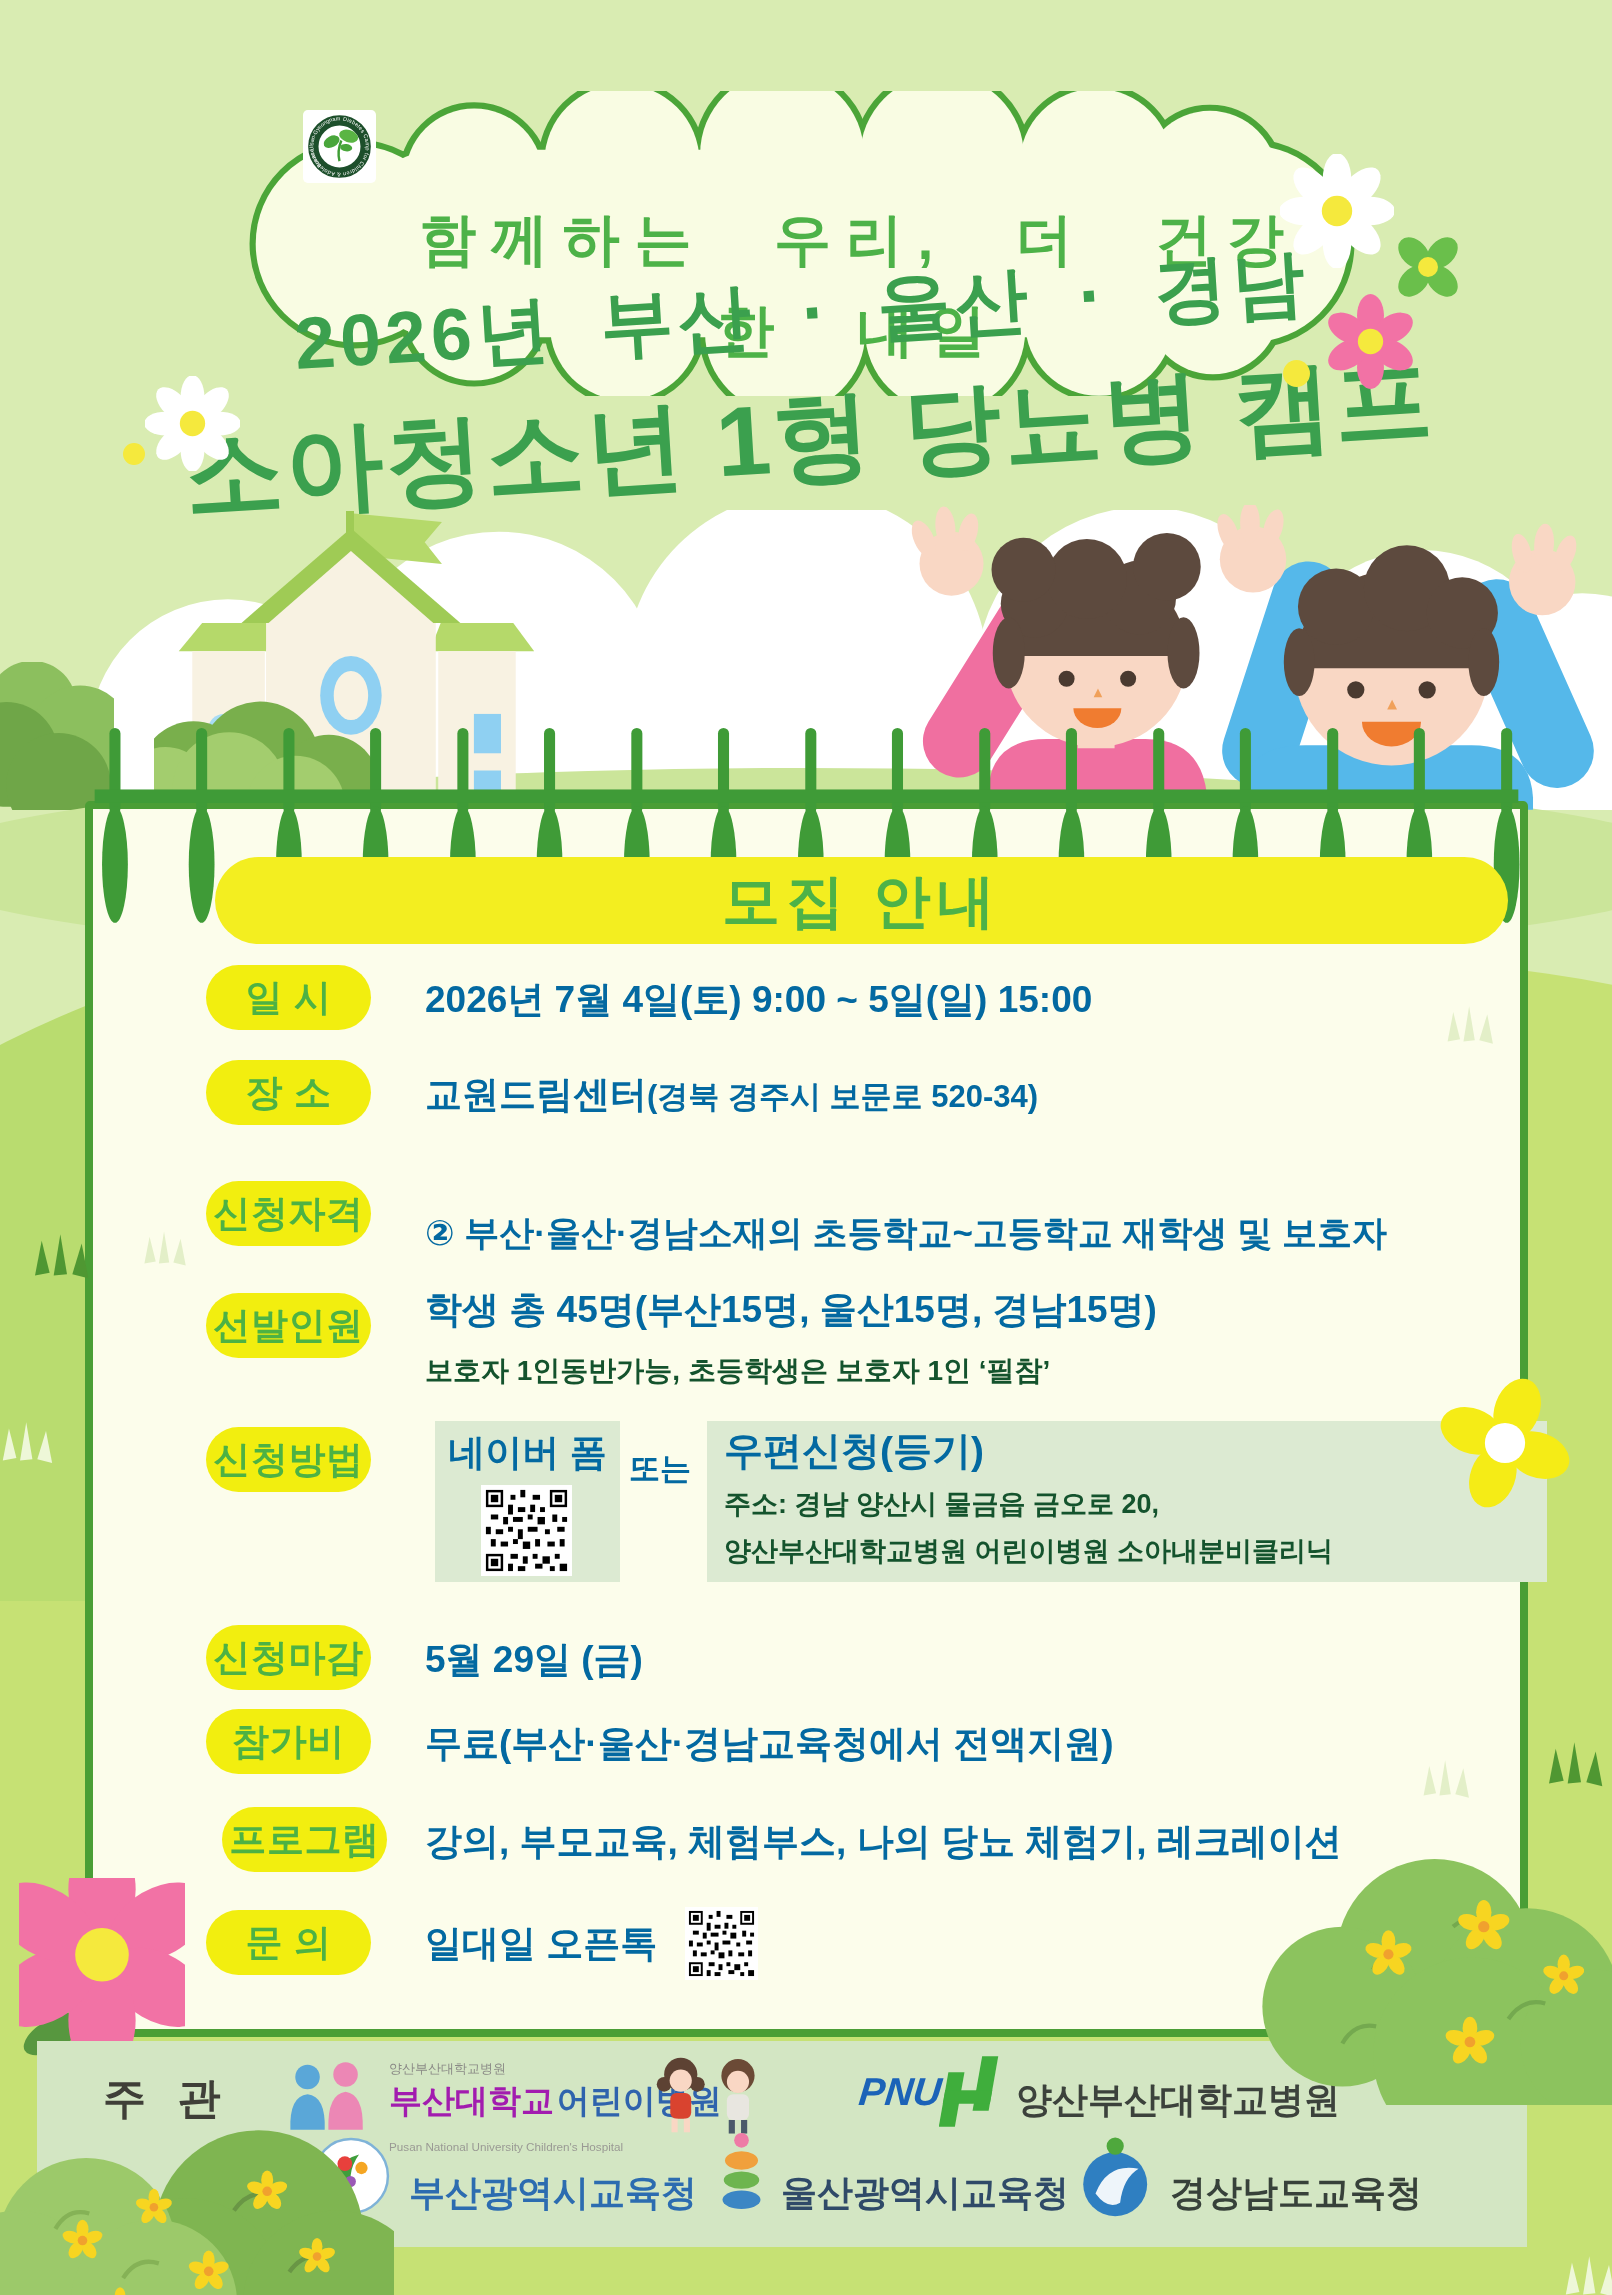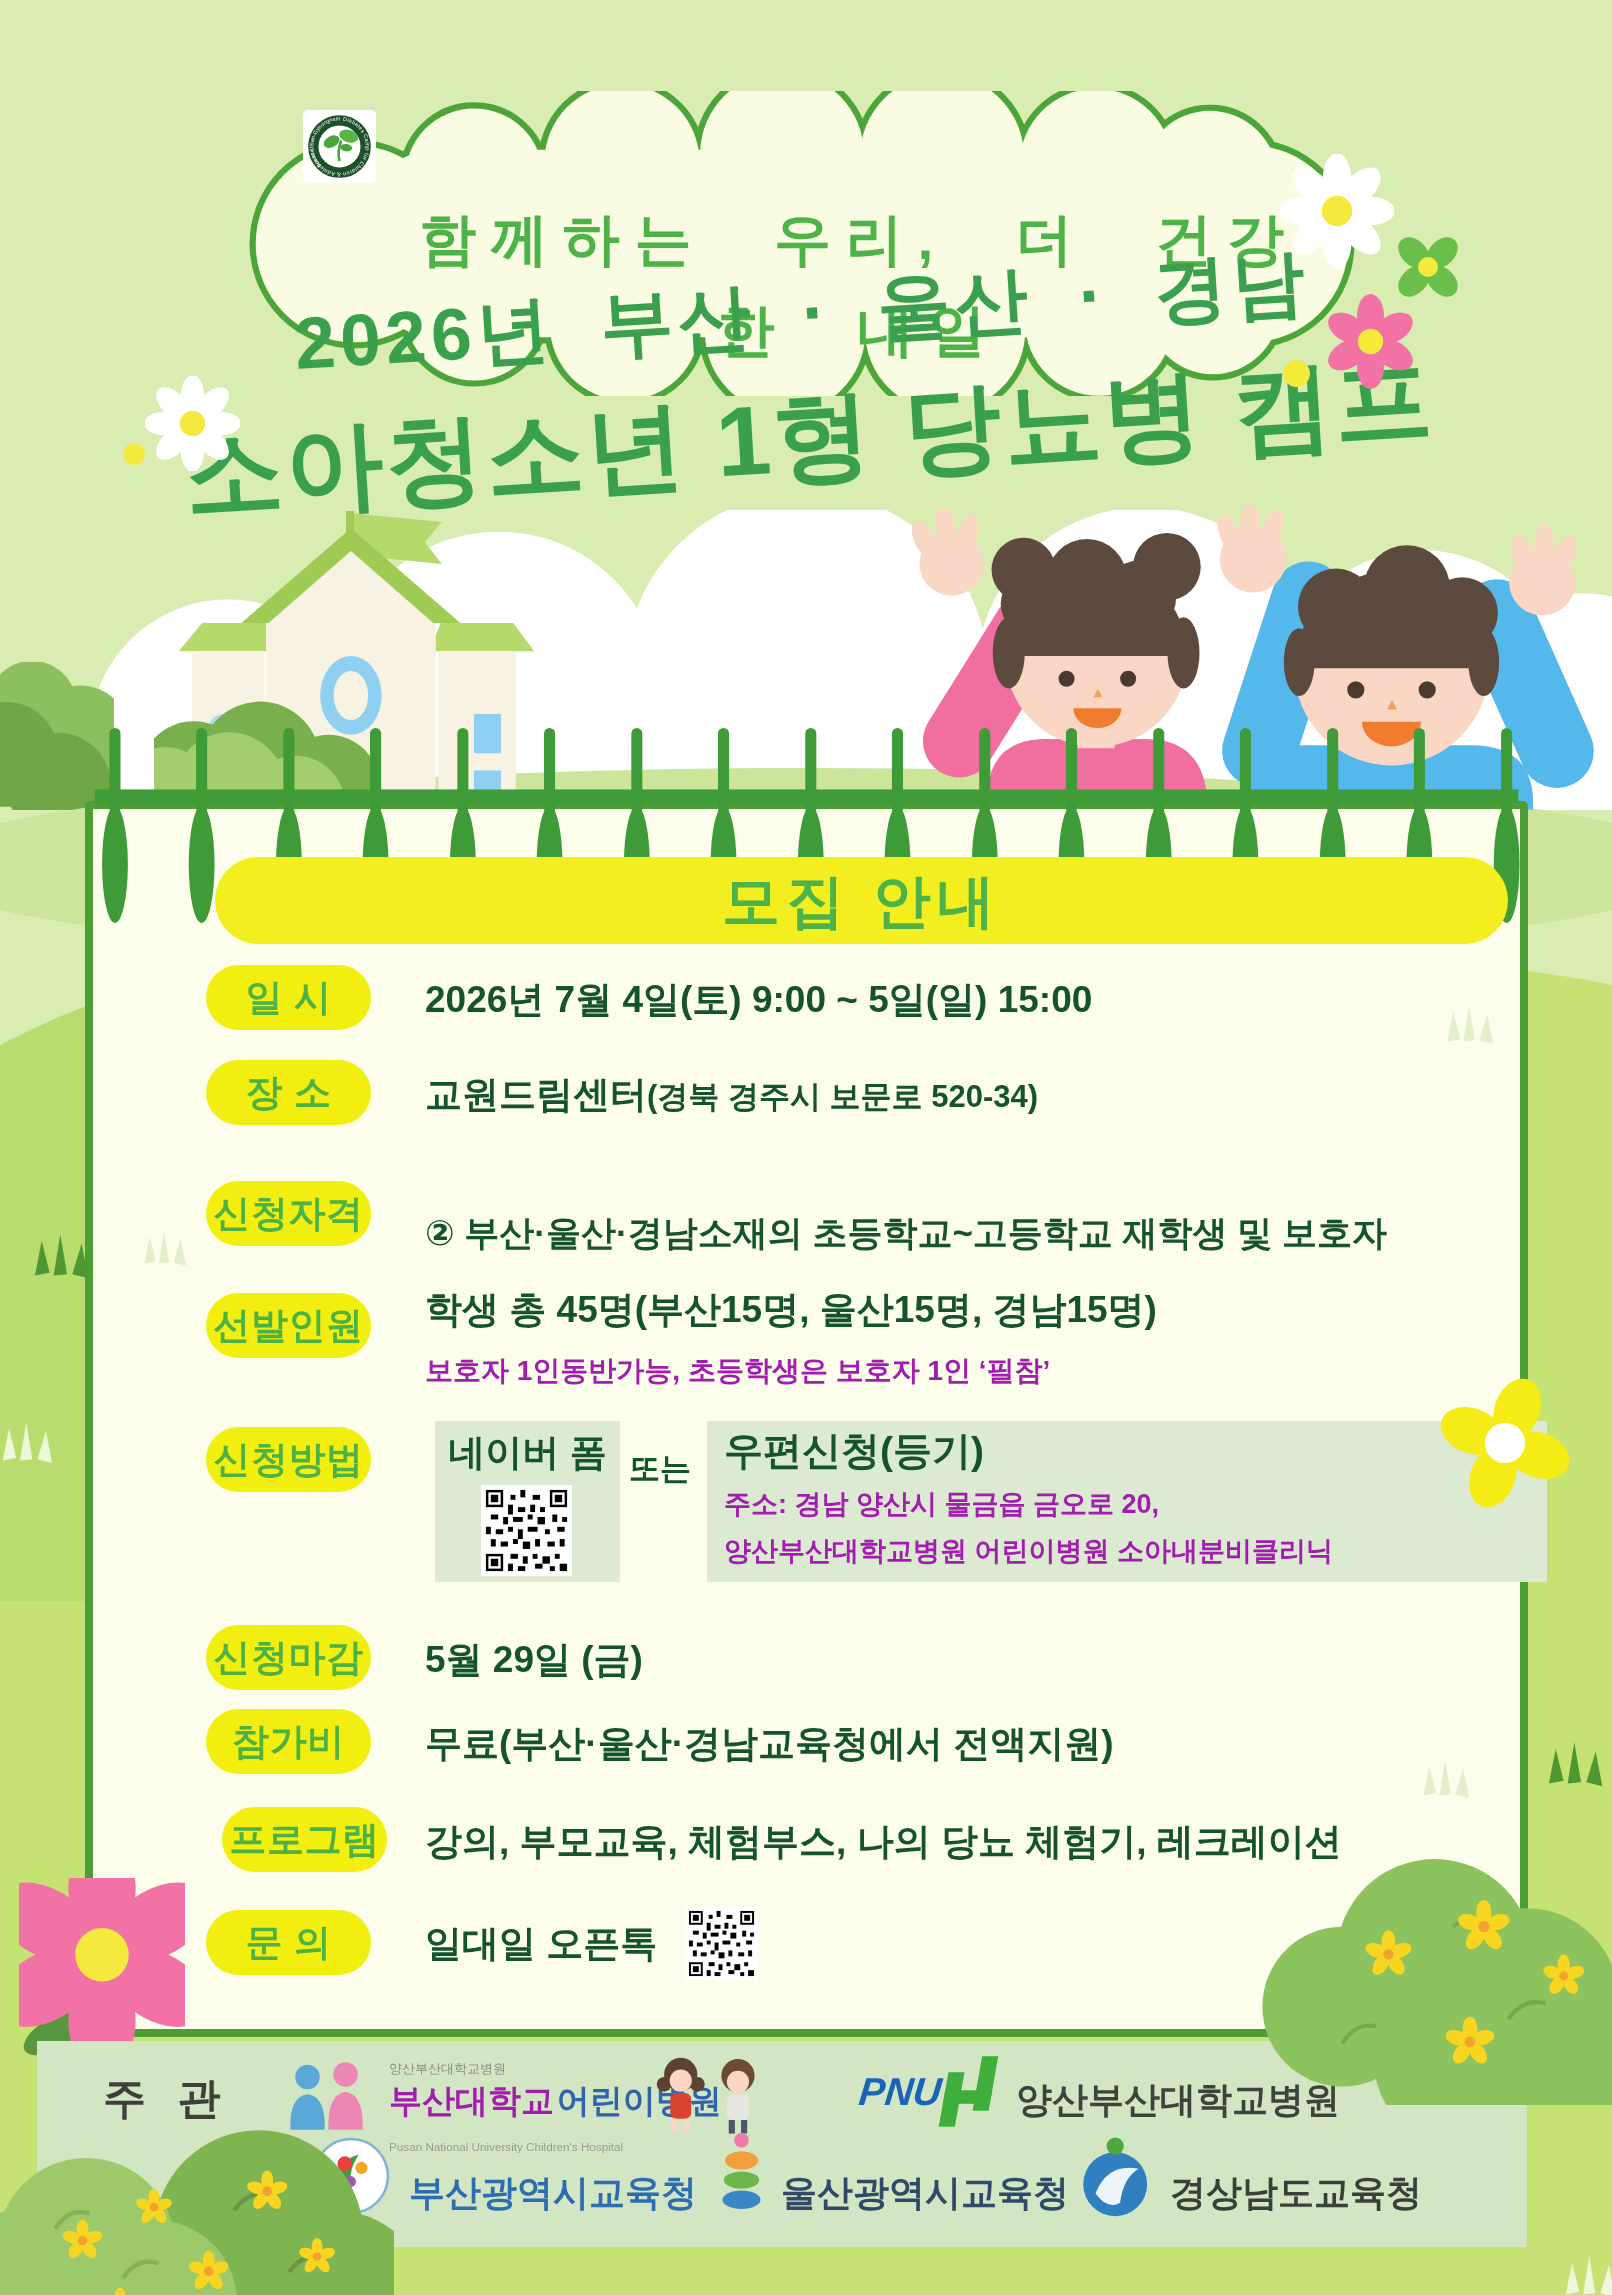--- a/index.html
+++ b/index.html
@@ -17,23 +17,23 @@
   .title-rot{transform:rotate(-3.5deg);}
   .t1{font-size:73px;font-weight:800;color:#3ba04e;letter-spacing:4.9px;word-spacing:21px;}
   .t2{font-size:98px;font-weight:800;color:#3ba04e;letter-spacing:2.5px;margin-top:8.6px;}
   
   .card{left:85px;top:801px;width:1443px;height:1236px;background:#fcfdeb;border:8.6px solid #4a9e35;
     border-radius:4.9px;box-sizing:border-box;}
   .band{left:215px;top:857px;width:1293px;height:87px;background:#f3ee20;border-radius:44px;
     text-align:center;line-height:87px;font-size:58px;font-weight:800;color:#4db248;letter-spacing:6.2px;}
   .pill{left:206px;width:165px;height:65px;background:#f2ee0f;border-radius:33px;color:#4db244;
     font-weight:800;font-size:37px;display:flex;align-items:center;justify-content:center;letter-spacing:0.6px;}
-  .val{left:425px;color:#14532d;font-weight:700;font-size:37px;white-space:nowrap;}
+  .val{left:425px;color:#0369a1;font-weight:700;font-size:37px;white-space:nowrap;}
   .val small{font-size:31px;font-weight:700;}
-  .sub{left:425px;color:#a21caf;font-weight:700;font-size:28px;white-space:nowrap;}
+  .sub{left:425px;color:#14532d;font-weight:700;font-size:28px;white-space:nowrap;}
   .gbox{background:#dcead2;}
   .qr{background:#fff;}
   
   .fpanel{left:37px;top:2041px;width:1490px;height:206px;background:#d3e6c3;}
   .flabel{font-size:43px;font-weight:800;color:#3f3f38;letter-spacing:9.8px;}
   .hosp-small{font-size:13px;color:#8a8a86;white-space:nowrap;}
   .hosp-main{font-size:33px;font-weight:800;white-space:nowrap;}
   .edu-text{font-size:36px;font-weight:800;white-space:nowrap;}
   .dot{border-radius:50%;background:#f5e93d;}
 </style>

